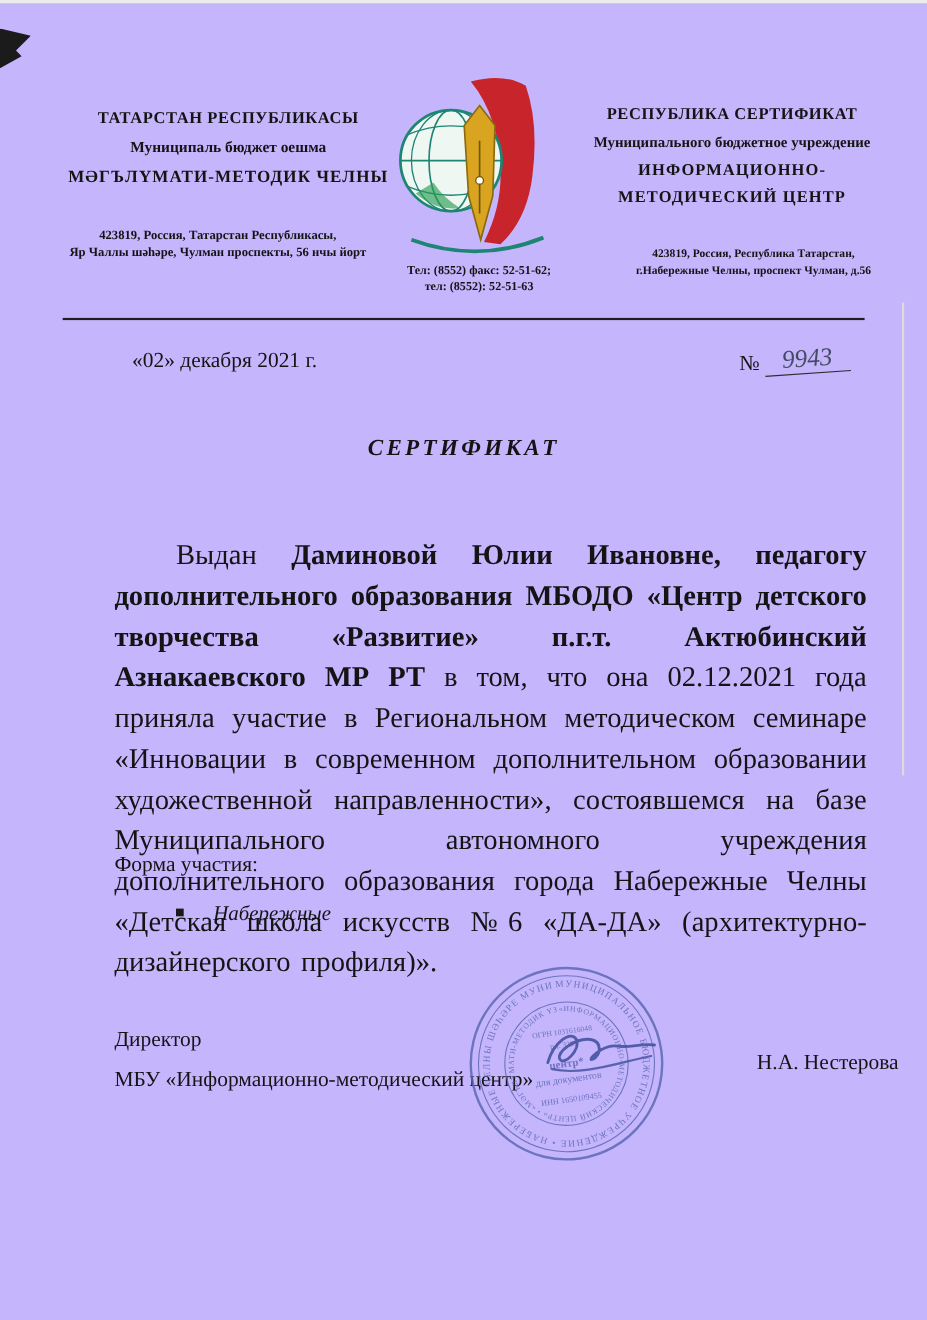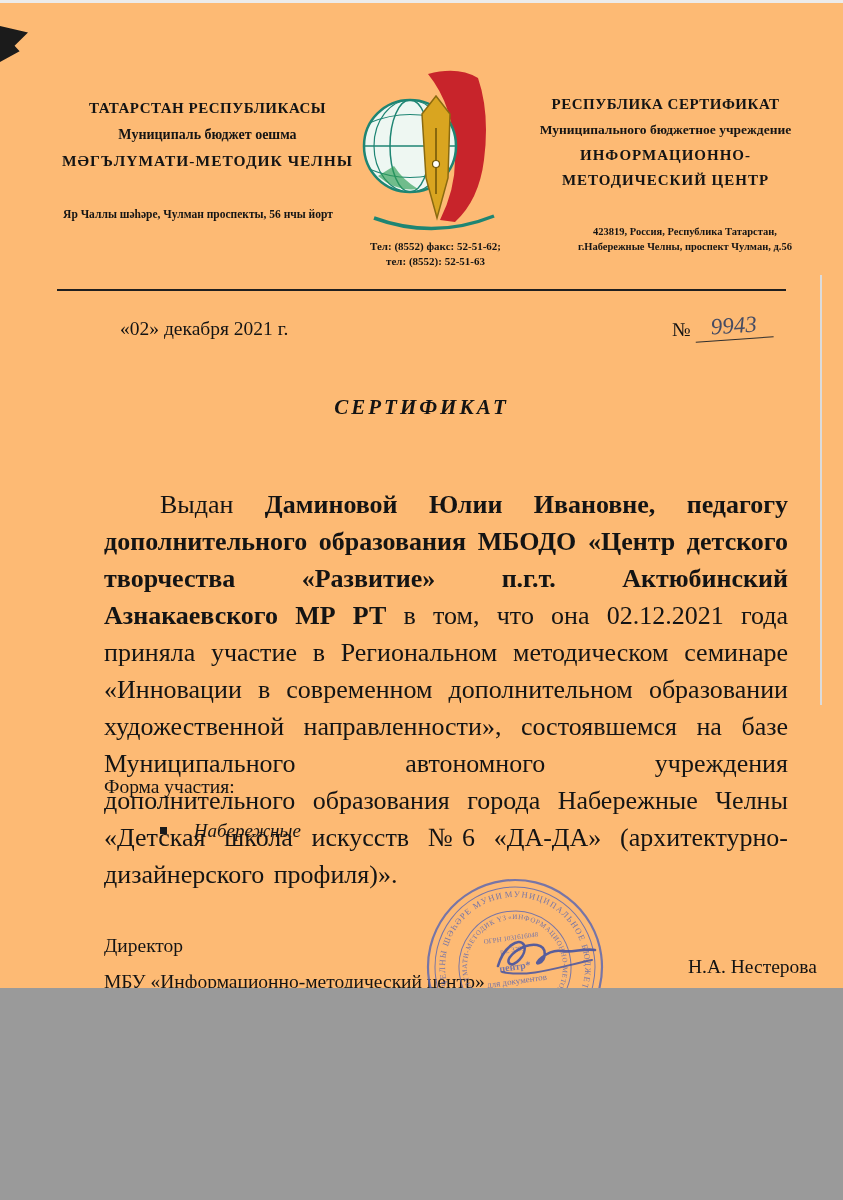--- a/index.html
+++ b/index.html
@@ -1,20 +1,20 @@
 <!DOCTYPE html>
 <html><head>
 <meta charset="utf-8">
 <style>
   html,body{margin:0;padding:0;background:#9a9a9a;}
   .page{
     position:relative;
-    width:843px;height:988px;
+    width:843px;height:1200px;
     margin:0 auto;
-    background:#fdba74;
+    background:#c4b5fd;
     font-family:"Liberation Serif","DejaVu Serif",serif;
     color:#141414;
     overflow:hidden;
   }
   .abs{position:absolute;}
   .center{text-align:center;}
   .b{font-weight:bold;}
 
   
   .top-edge{left:0;top:0;width:100%;height:3px;background:#ececec;}
@@ -76,20 +76,21 @@
   <div class="abs top-edge"></div>
   <div class="abs corner-mark"></div>
   <div class="abs right-scan-line"></div>
 
   <div class="abs hdr-tatar center">
     <div class="b l1">ТАТАРСТАН РЕСПУБЛИКАСЫ</div>
     <div class="b l2">Муниципаль  бюджет  оешма</div>
     <div class="b l3">МӘГЪЛҮМАТИ-МЕТОДИК ЧЕЛНЫ</div>
   </div>
   <div class="abs addr-left center hdr-addr b">
+    <div>423819,  Россия, Татарстан Республикасы,</div>
     <div>Яр  Чаллы  шәһәре,  Чулман  проспекты,  56 нчы йорт</div>
   </div>
 
   <div class="abs logo-wrap">
     <svg width="152" height="168" viewBox="0 0 152 168">
 
       <path d="M70,6 Q100,-2 120,10 Q132,45 126,92 Q121,132 97,154 L82,152 Q98,120 97,88 Q96,38 70,6 Z" fill="#c8242b"></path>
 
       <circle cx="52" cy="78" r="46" fill="#eef7f2" stroke="#1e8573" stroke-width="2.5"></circle>
       <ellipse cx="52" cy="78" rx="20" ry="46" fill="none" stroke="#1e8573" stroke-width="1.5"></ellipse>

